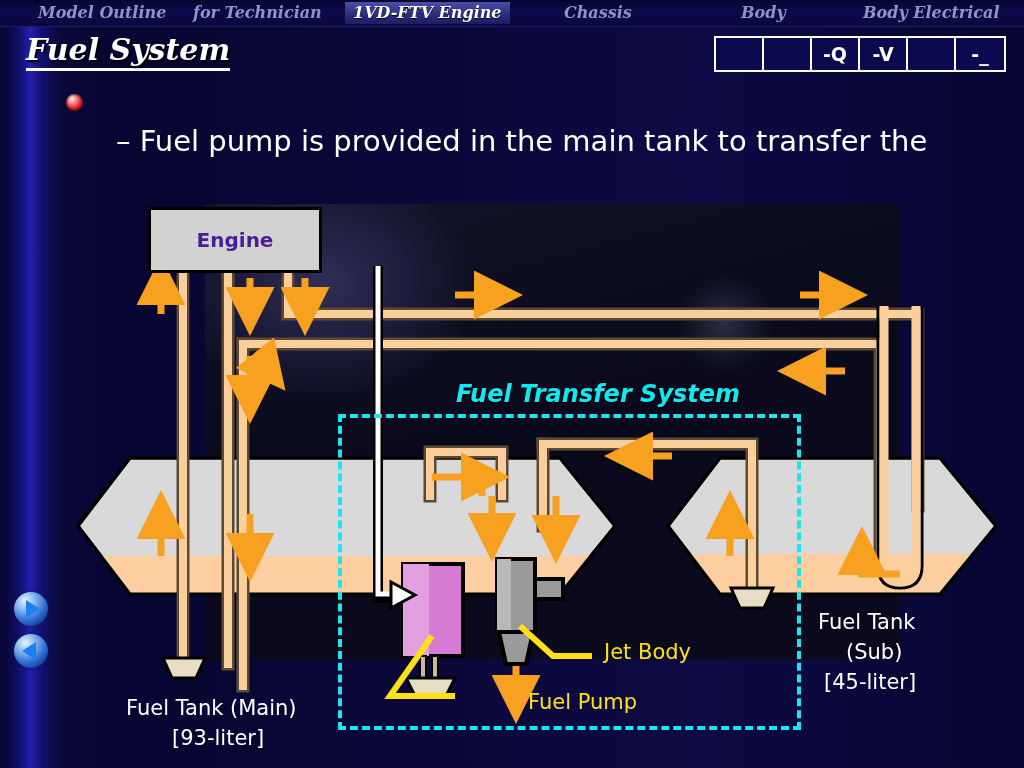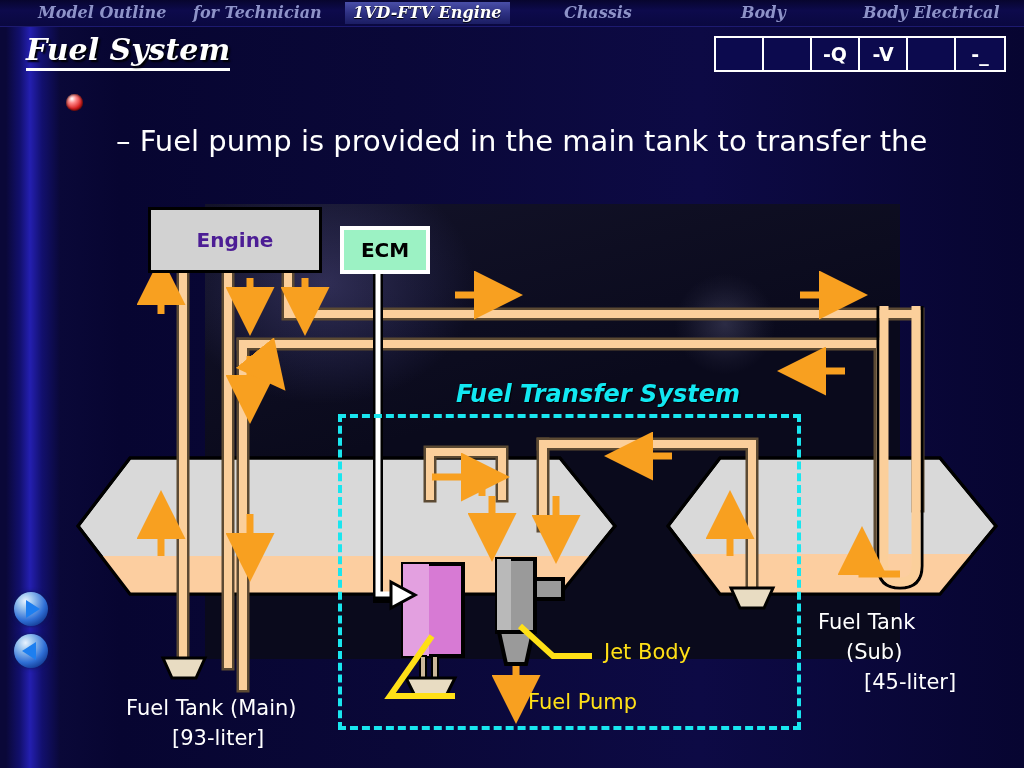--- a/index.html
+++ b/index.html
@@ -231,35 +231,32 @@
         <path d="M482,281 L482,300"></path>
       </g>
       <g stroke="#f8a020" stroke-width="7" fill="none">
         <path d="M900,378 L862,378 L862,358" marker-end="url(#arrO)"></path>
       </g>
     </svg>
 
     <div id="engine-box">
       <span>Engine</span>
     </div>
-    <div id="ecm-box">
-      <span>ECM</span>
-    </div>
 
     <div id="fts-label">Fuel Transfer System</div>
     <div id="fts-box"></div>
 
     <svg width="1024" height="572" style="position:absolute;left:0;top:0;pointer-events:none">
       <polyline points="432,440 390,500 455,500" fill="none" stroke="#ffe017" stroke-width="6"></polyline>
       <polyline points="520,430 553,460 592,460" fill="none" stroke="#ffe017" stroke-width="6"></polyline>
     </svg>
 
     <div class="ylabel" style="left:604px;top:444px">Jet Body</div>
     <div class="ylabel" style="left:528px;top:494px">Fuel Pump</div>
 
     <div class="wlabel" style="left:126px;top:500px">Fuel Tank (Main)</div>
     <div class="wlabel" style="left:172px;top:530px">[93-liter]</div>
     <div class="wlabel" style="left:818px;top:414px">Fuel Tank</div>
     <div class="wlabel" style="left:846px;top:444px">(Sub)</div>
-    <div class="wlabel" style="left:864px;top:474px">[45-liter]</div>
+    <div class="wlabel" style="left:824px;top:474px">[45-liter]</div>
 
   </div>
 </div>
 
 </body></html>

